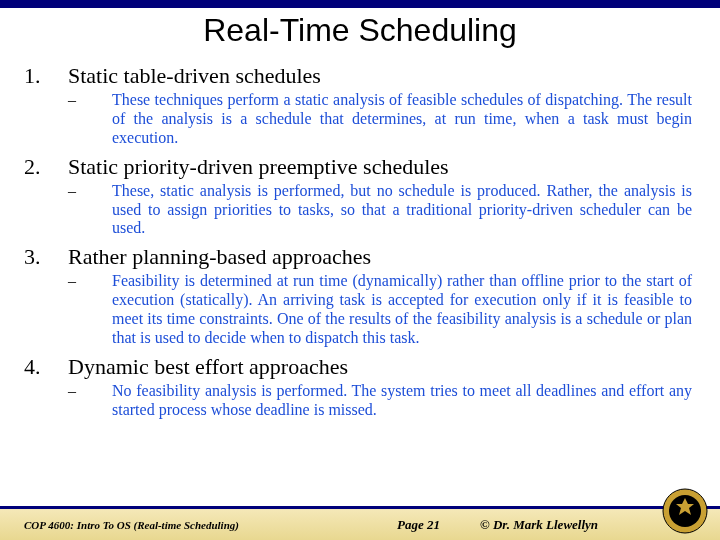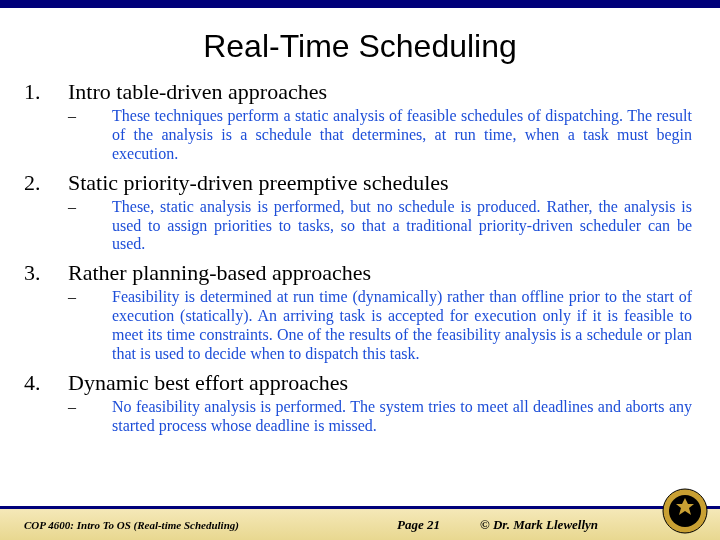--- a/index.html
+++ b/index.html
@@ -14,21 +14,21 @@
   .topbar {
     width: 100%;
     height: 8px;
     background: #00007a;
   }
   .title {
     text-align: center;
     font-family: Arial, Helvetica, sans-serif;
     font-size: 32px;
     color: #000;
-    margin-top: 20px;
+    margin-top: 4px;
     margin-bottom: 14px;
     font-weight: 400;
   }
   .content {
     padding: 0 24px 0 24px;
   }
   .item {
     margin-bottom: 6px;
   }
   .item-row {
@@ -115,21 +115,21 @@
 
 <div class="topbar"></div>
 
 <h1 class="title">Real-Time Scheduling</h1>
 
 <div class="content">
 
   <div class="item">
     <div class="item-row">
       <div class="num">1.</div>
-      <div class="heading">Intro table-driven approaches</div>
+      <div class="heading">Static table-driven schedules</div>
     </div>
     <div class="sub">
       <div class="dash">–</div>
       <div class="desc">These techniques perform a static analysis of feasible schedules of dispatching.  The result of the analysis is a schedule that determines, at run time, when a task must begin execution.</div>
     </div>
   </div>
 
   <div class="item">
     <div class="item-row">
       <div class="num">2.</div>
@@ -152,21 +152,21 @@
     </div>
   </div>
 
   <div class="item">
     <div class="item-row">
       <div class="num">4.</div>
       <div class="heading">Dynamic best effort approaches</div>
     </div>
     <div class="sub">
       <div class="dash">–</div>
-      <div class="desc">No feasibility analysis is performed.  The system tries to meet all deadlines and aborts any started process whose deadline is missed.</div>
+      <div class="desc">No feasibility analysis is performed.  The system tries to meet all deadlines and effort any started process whose deadline is missed.</div>
     </div>
   </div>
 
 </div>
 
 <div class="footer">
   <div class="footer-left">COP 4600: Intro To OS  (Real-time Scheduling)</div>
   <div class="footer-center">Page 21</div>
   <div class="footer-right">© Dr. Mark Llewellyn</div>
 </div>

